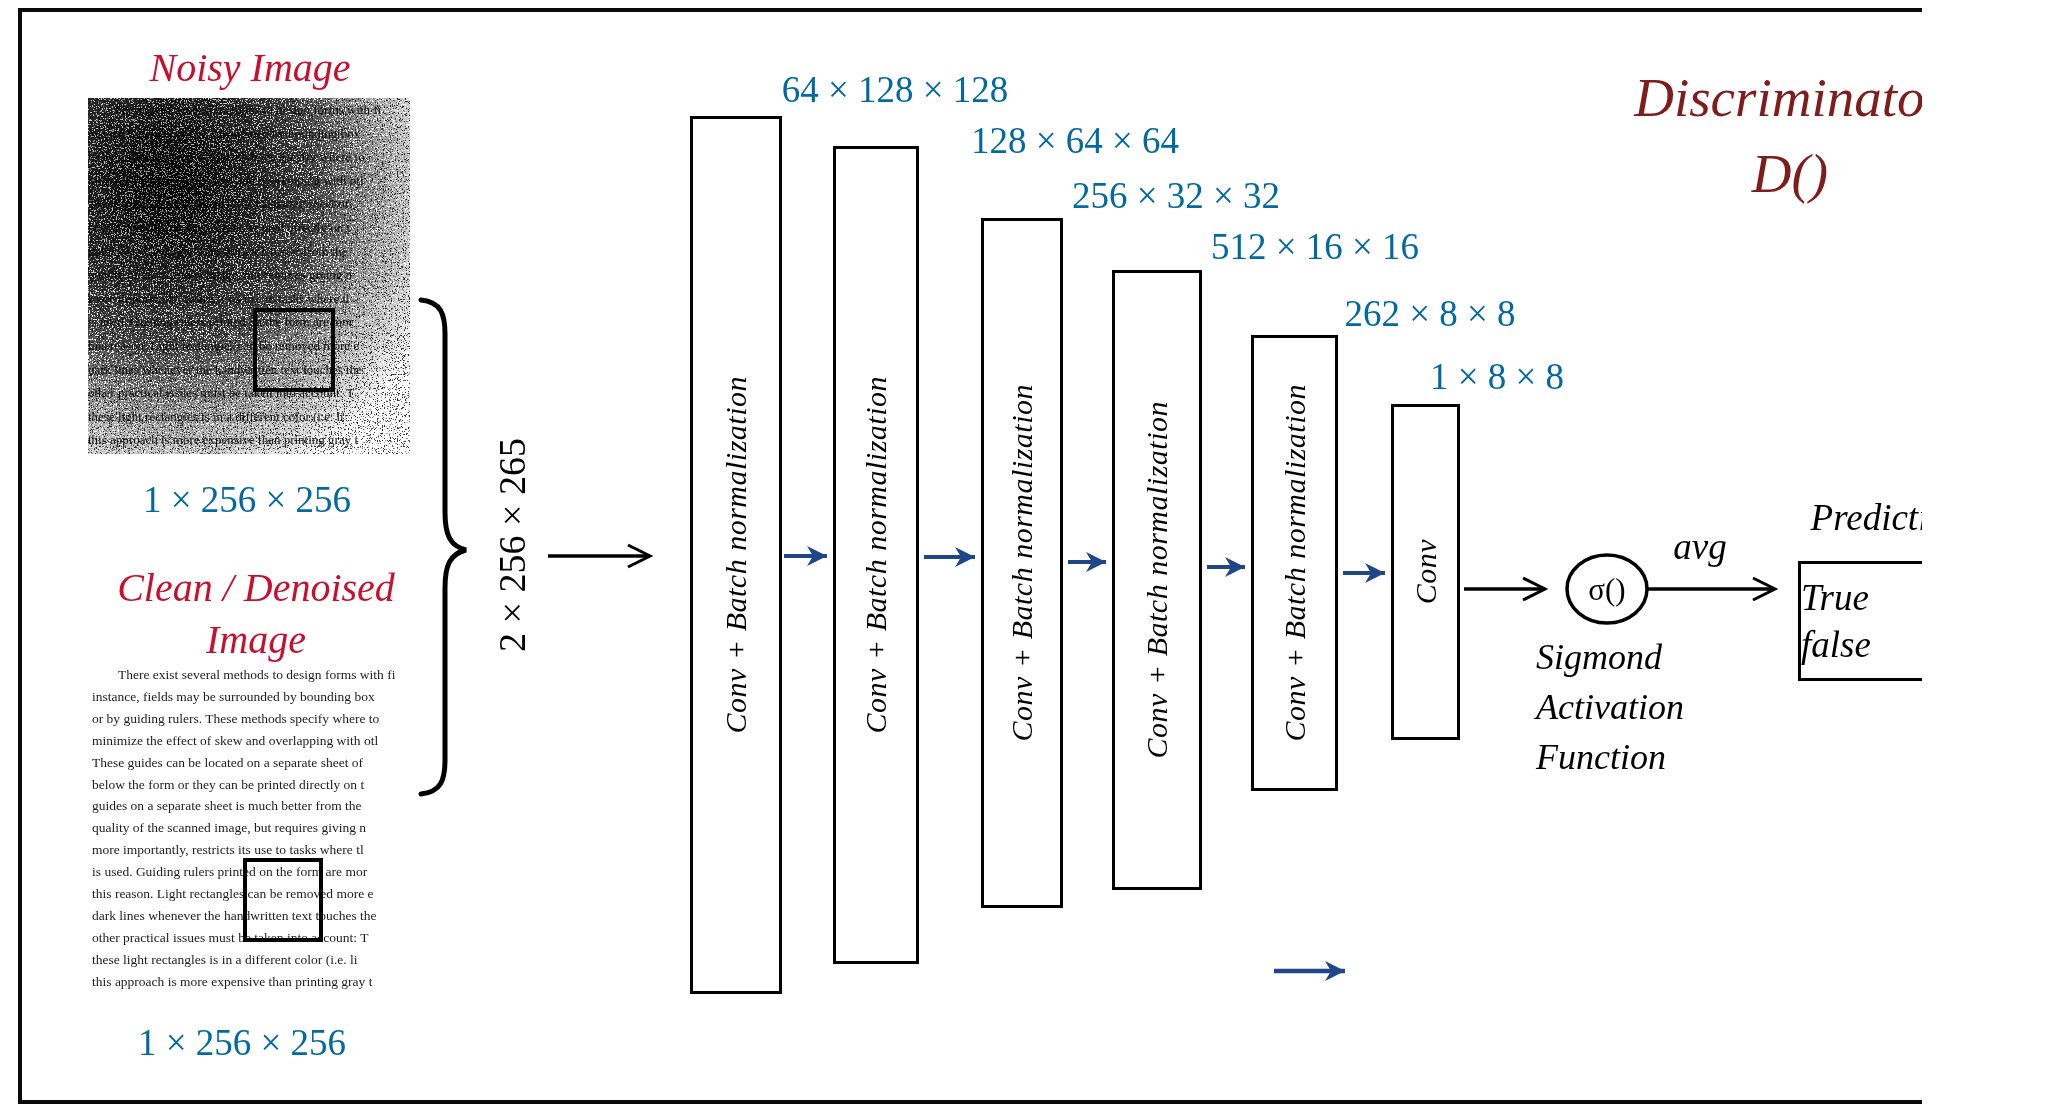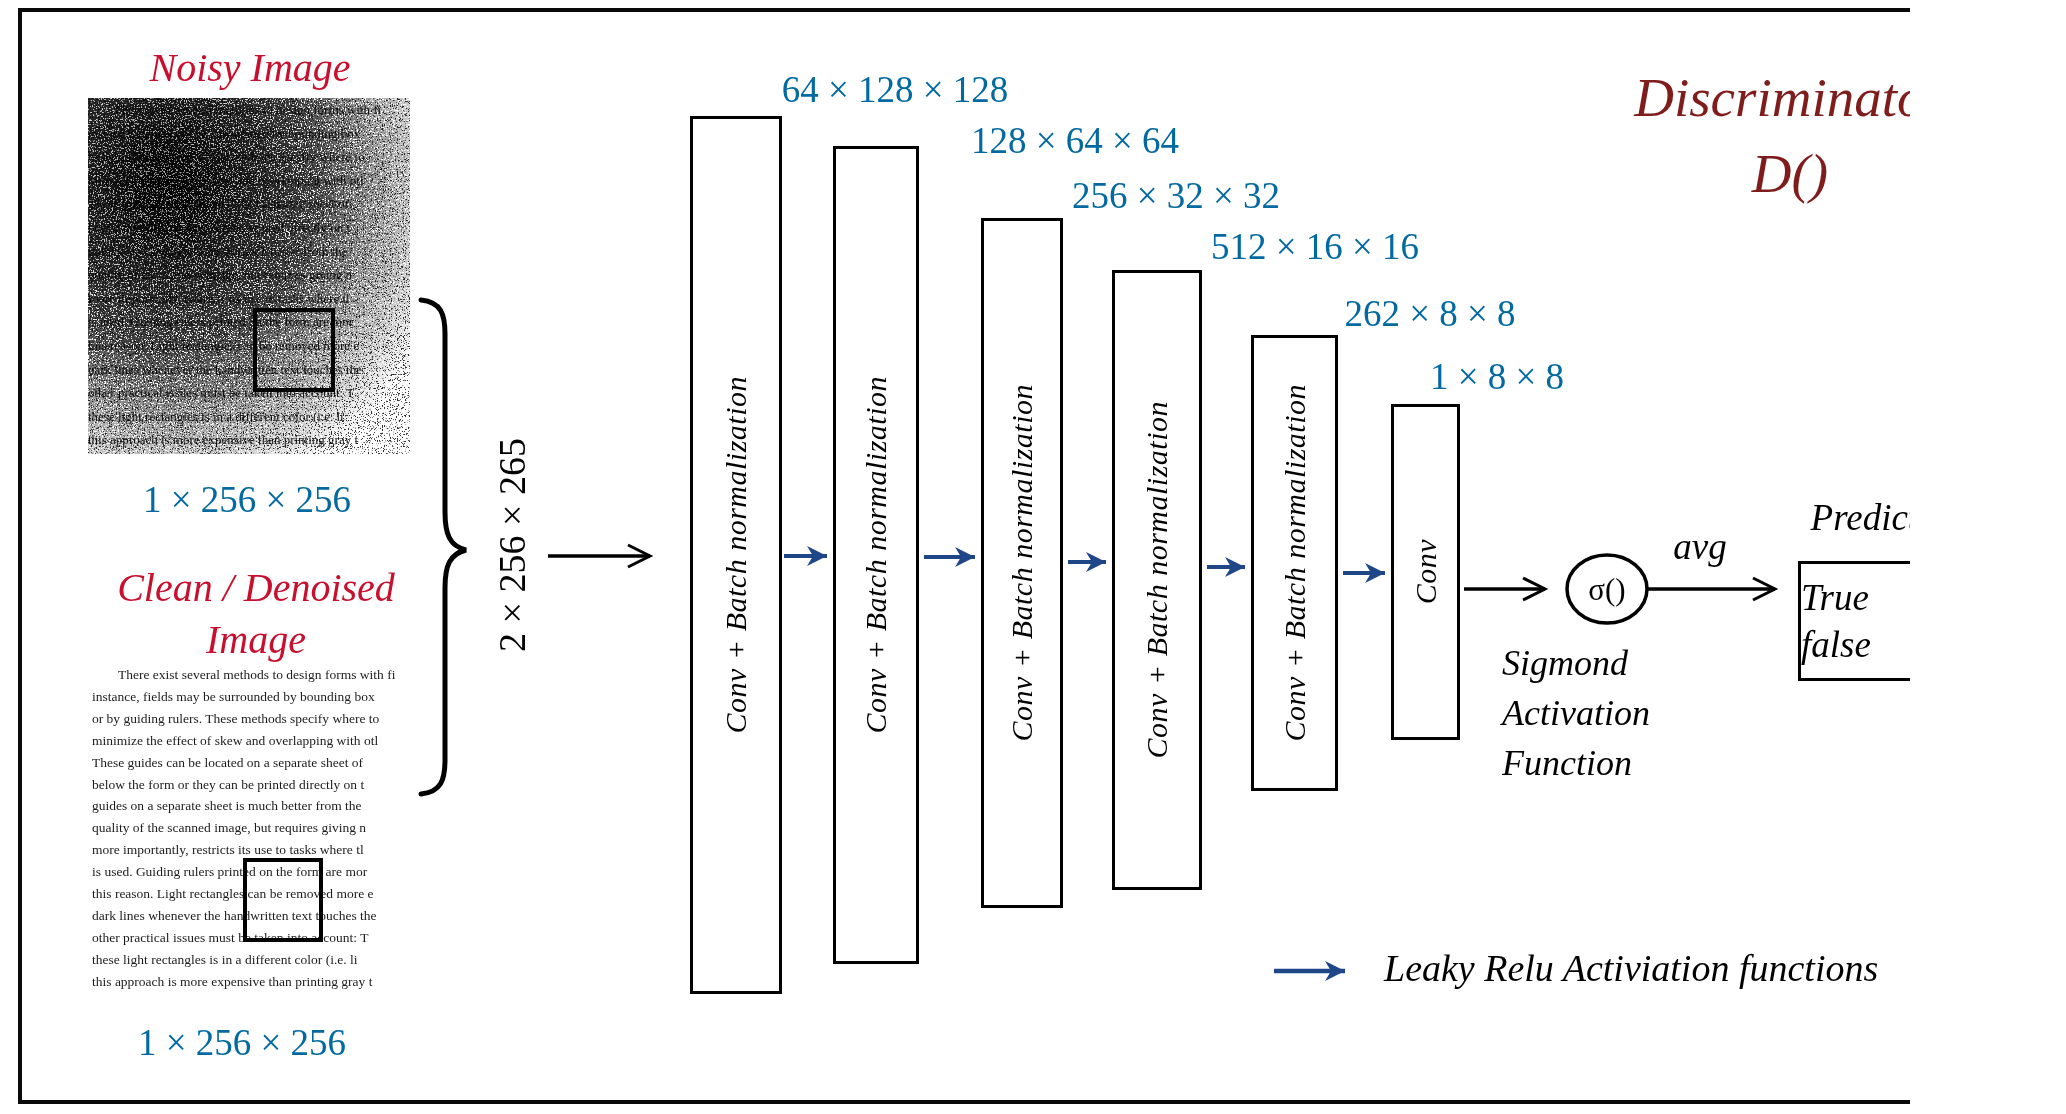--- a/index.html
+++ b/index.html
@@ -1,17 +1,17 @@
 <!DOCTYPE html>
 <html><head>
 <meta charset="utf-8">
 <style>
   html,body{margin:0;padding:0;background:#fff;}
   .canvas{position:relative;width:1910px;height:1114px;background:#fff;overflow:hidden;
-          font-family:"Liberation Serif","DejaVu Serif",serif;color:#000;}
+          font-family:"Liberation Serif","DejaVu Serif",serif;color:#000;padding-left:12px;}
   .frame{position:absolute;left:18px;top:8px;width:2028px;height:1096px;
          border:4px solid #0a0a0a;box-sizing:border-box;}
   .abs{position:absolute;}
   .cx{transform:translateX(-50%);}
   .nowrap{white-space:nowrap;}
   .ital{font-style:italic;}
   .redlabel{font-style:italic;font-size:40px;line-height:48px;color:#c8102e;text-align:center;}
   .dimlabel{font-size:37px;line-height:44px;color:#0369a1;white-space:nowrap;}
   .docimg{position:absolute;overflow:hidden;background:#fff;}
   .doctext{position:absolute;inset:0;color:#1c1c1c;z-index:1;}
@@ -180,29 +180,28 @@
     <line x1="1464" y1="589" x2="1545" y2="589" stroke="#000" stroke-width="3.4" marker-end="url(#mBlack)"></line>
     <line x1="1648" y1="589" x2="1775" y2="589" stroke="#000" stroke-width="3.4" marker-end="url(#mBlack)"></line>
 
     <ellipse cx="1607" cy="589" rx="40" ry="34" fill="#fff" stroke="#000" stroke-width="3.5"></ellipse>
 
     <line x1="1274" y1="971" x2="1345" y2="971" stroke="#1f4687" stroke-width="4.5" marker-end="url(#mBlue)"></line>
   </svg>
 
   <div class="abs sigma-sym" style="left:1607px;top:590px;">σ()</div>
 
-  <div class="abs caption" style="left:1502px;top:632px;margin-top:6px;">
+  <div class="abs caption" style="left:1536px;top:632px;">
     <div>Sigmond</div>
     <div>Activation</div>
     <div>Function</div>
   </div>
 
   <div class="abs cx ital nowrap" style="left:1700px;top:525px;font-size:37px;">avg</div>
 
   <div class="abs cx ital nowrap" style="left:1888px;top:496px;font-size:37px;">Prediction</div>
   <div class="pred-box" style="left:1798px;top:542px;width:180px;height:120px;">
     <div>True</div>
     <div>false</div>
   </div>
 
-  <div class="abs legend-label" style="left:1384px;top:946px;">Leaky Relu Activiation functions</div>
 
 </div>
 
 </body></html>

